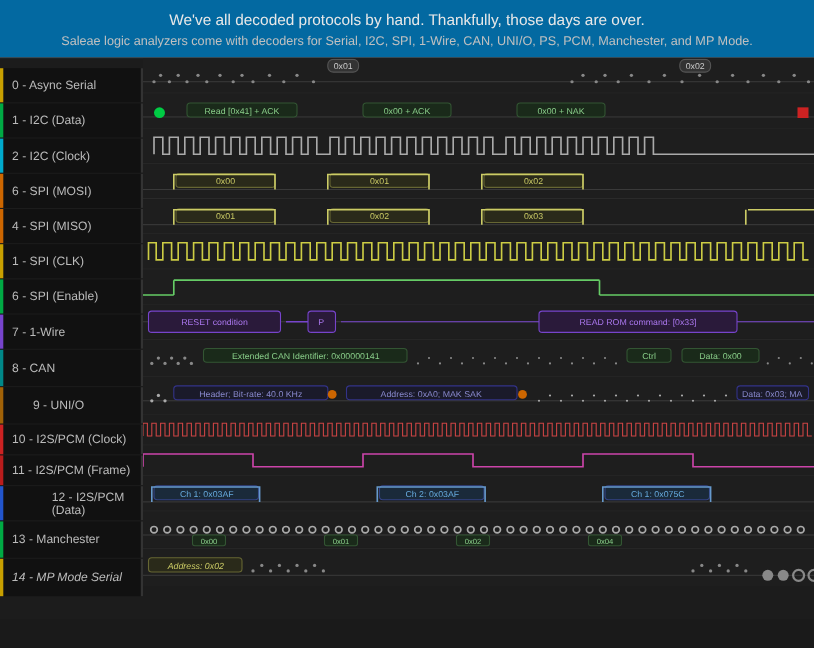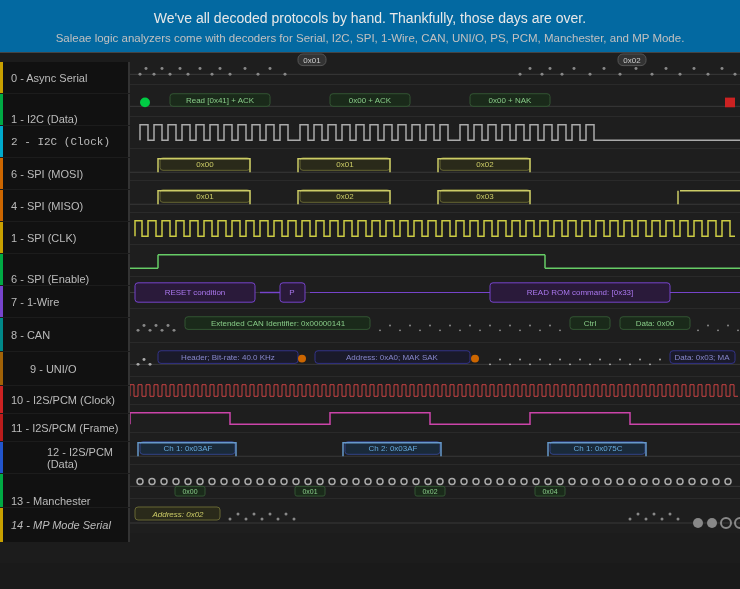--- a/index.html
+++ b/index.html
@@ -55,22 +55,22 @@
       align-items: center;
       padding-left: 8px;
       font-size: 11px;
       color: #bbb;
       border-right: 2px solid #333;
       z-index: 2;
       margin-top: 18px;
     }
 
     .channel-label.yellow { border-left: 3px solid #c8a000; }
-    .channel-label.green { border-left: 3px solid #00aa44; align-items: flex-end; }
-    .channel-label.cyan { border-left: 3px solid #00aacc; font-family: Liberation Mono, monospace; }
+    .channel-label.green { border-left: 3px solid #00aa44; }
+    .channel-label.cyan { border-left: 3px solid #00aacc; }
     .channel-label.orange { border-left: 3px solid #cc6600; }
     .channel-label.purple { border-left: 3px solid #7744cc; }
     .channel-label.teal { border-left: 3px solid #008888; }
     .channel-label.lime { border-left: 3px solid #a16207; padding-left: 27px; }
     .channel-label.red { border-left: 3px solid #cc2222; }
     .channel-label.pink { border-left: 3px solid #b91c1c; }
     .channel-label.blue { border-left: 3px solid #2255cc; padding-left: 44px; }
 
     .channel-content {
       flex: 1;

